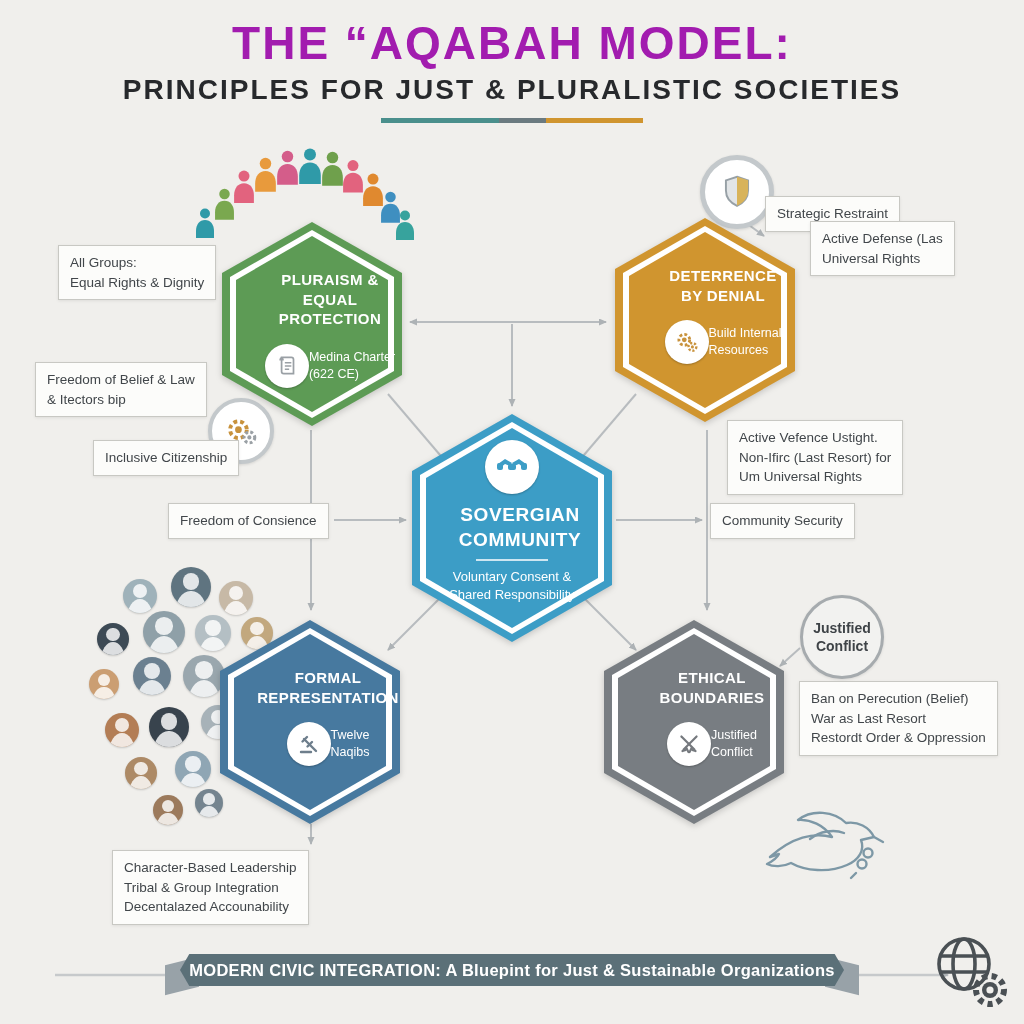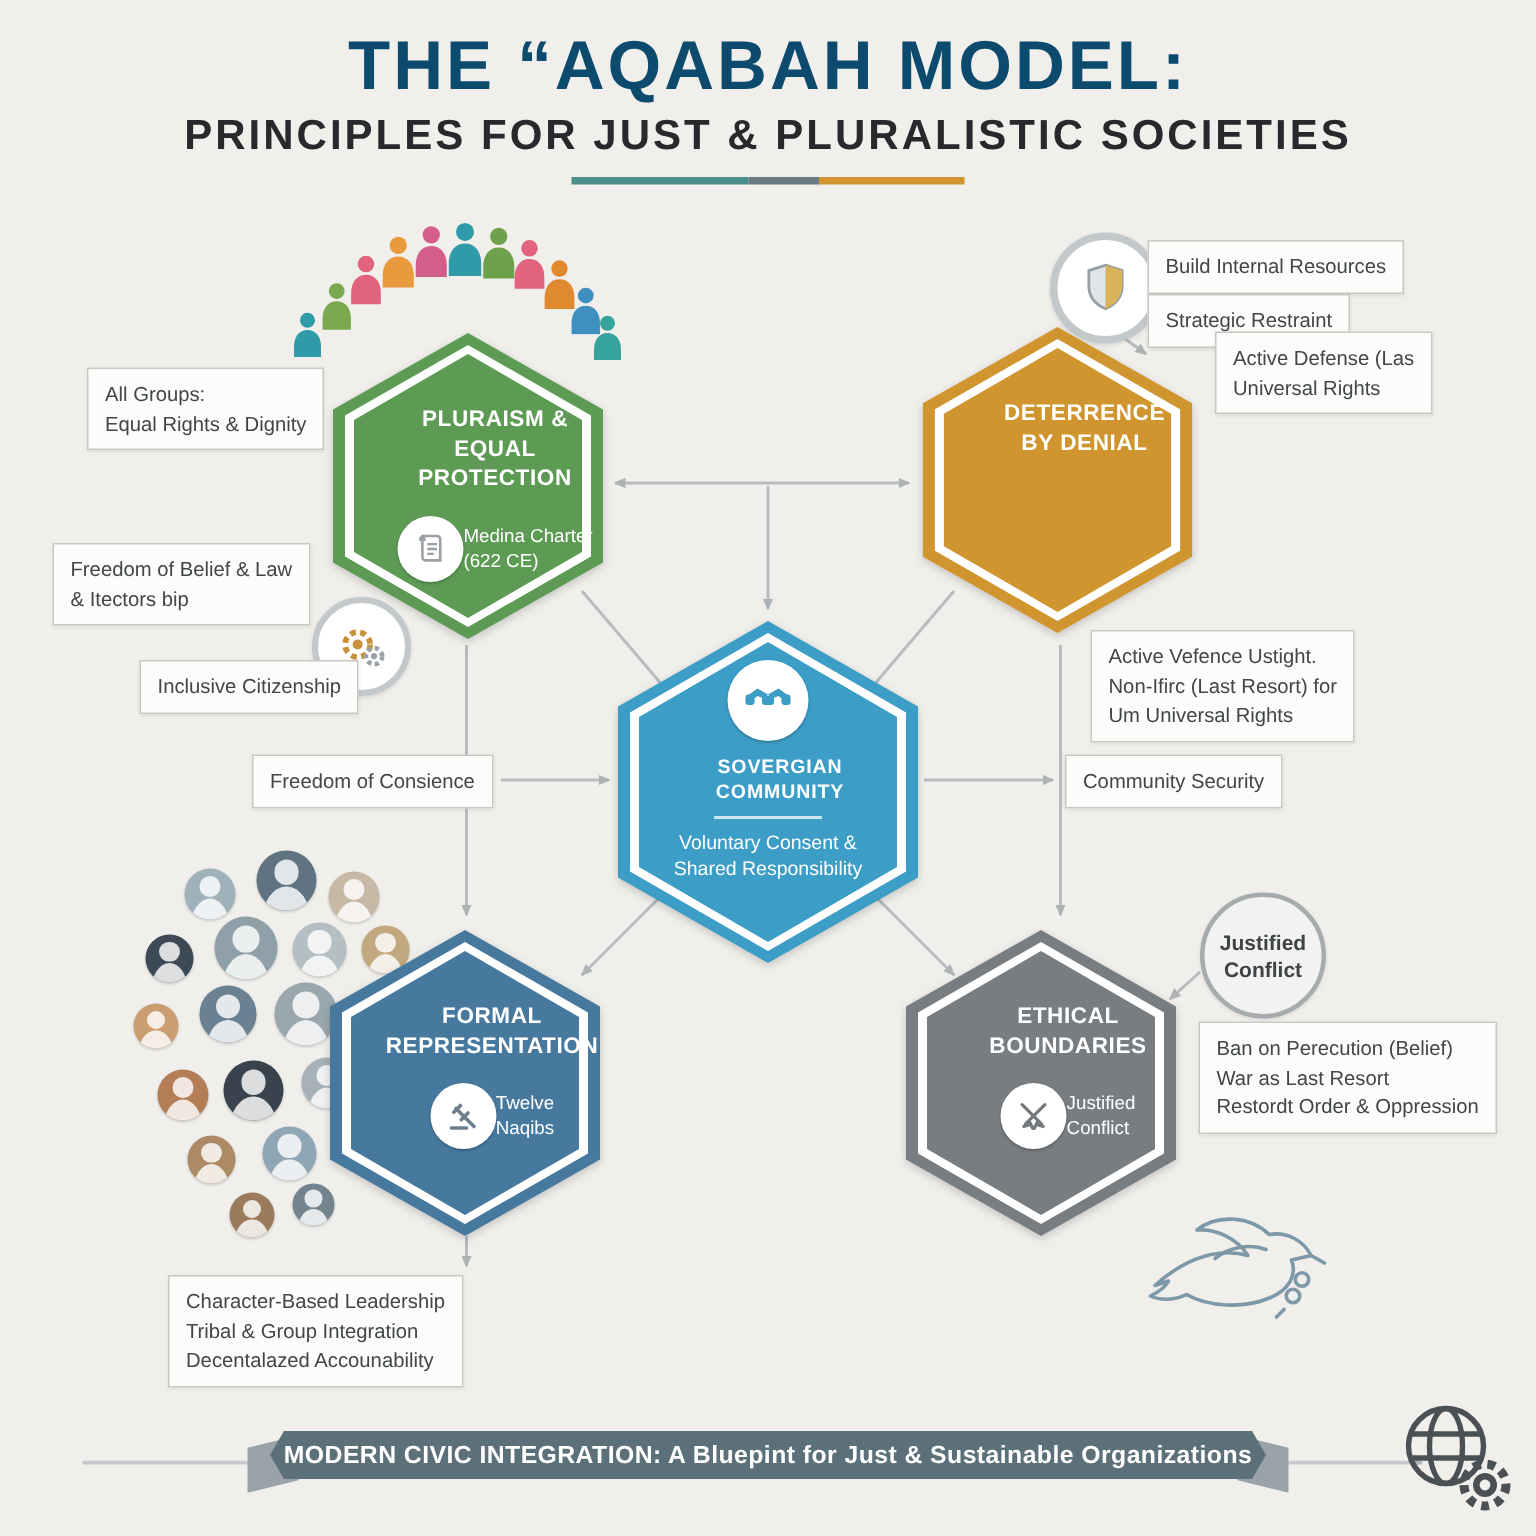--- a/index.html
+++ b/index.html
@@ -1,39 +1,39 @@
 <!DOCTYPE html>
 <html style="--background: #f0efec; --green: #5d9b55; --gold: #d0952f; --blue: #3c9dc6; --steel: #47799f; --gray: #787d82; --banner: #5b7078; --teal_divider: #4a8f8c; --slate_divider: #6b7a80; --gold_divider: #d0952f;"><head>
 <meta charset="utf-8">
 <style>
   html,body{margin:0;padding:0;background:#d9d9d9;}
   .canvas{position:relative;width:1024px;height:1024px;background:var(--background,#f0efec);
     font-family:"Liberation Sans",sans-serif;overflow:hidden;margin:0 auto;}
   
   .title-block{position:absolute;top:16px;left:0;right:0;text-align:center;z-index:5;}
-  .title-block h1{margin:0;font-size:46px;font-weight:800;letter-spacing:2px;color:#0c4a6e;}
+  .title-block h1{margin:0;font-size:46px;font-weight:800;letter-spacing:2px;color:#a21caf;}
   .title-block h2{margin:4px 0 0;font-size:28px;font-weight:700;letter-spacing:2px;color:#27292c;}
   .divider{margin:12px auto 0;width:262px;height:5px;display:flex;}
   .divider .seg{height:100%;}
   .seg.teal{width:45%;background:var(--teal_divider,#4a8f8c);}
   .seg.slate{width:18%;background:var(--slate_divider,#6b7a80);}
   .seg.gold{width:37%;background:var(--gold_divider,#d0952f);}
   
   .connectors{position:absolute;inset:0;z-index:1;}
   
   .hex{position:absolute;z-index:3;filter:drop-shadow(0 2px 3px rgba(0,0,0,.18));}
   .hex-shape{position:absolute;inset:0;clip-path:polygon(50% 0,100% 25%,100% 75%,50% 100%,0 75%,0 25%);}
   .hex-white{inset:8px;background:#fff;}
   .hex-fill{inset:14px;}
   .hex-content{position:absolute;inset:0;display:flex;flex-direction:column;align-items:center;
     color:#fff;text-align:center;z-index:2;}
   .hex-content.side{padding-top:48px;margin-left:36px;}
   .hex-content.ctr{padding-top:26px;}
   .hex-title .tl{display:block;font-weight:700;font-size:15px;line-height:1.3;letter-spacing:.4px;}
-  .hex-title.big .tl{font-size:13px;letter-spacing:.6px;margin-left:16px;}
+  .hex-title.big .tl{font-size:19px;letter-spacing:.6px;margin-left:16px;}
   .hex-row{display:flex;align-items:center;margin-top:15px;}
   .hex-badge{width:44px;height:44px;border-radius:50%;background:#fff;display:flex;flex:none;
     align-items:center;justify-content:center;box-shadow:0 1px 2px rgba(0,0,0,.25);}
   .hex-badge.big{width:54px;height:54px;margin-bottom:9px;}
   .hex-sub .sl{display:block;font-size:12.5px;line-height:1.35;text-align:left;}
   .hex-sub.ctrsub .sl{text-align:center;font-size:13px;}
   .hex-divider{width:72px;height:2px;background:rgba(255,255,255,.75);margin:7px 0;}
   
   .callout{position:absolute;background:#fcfcfa;border:1px solid #c8c8c3;box-shadow:0 1px 3px rgba(0,0,0,.08);
     padding:7px 11px;font-size:13.5px;line-height:1.45;color:#41464a;z-index:4;white-space:nowrap;}
@@ -216,20 +216,34 @@
 
   <div class="hex" style="left:615px;top:218px;width:180px;height:204px">
     <div class="hex-shape" style="background:var(--gold,#d0952f)"></div>
     <div class="hex-shape hex-white"></div>
     <div class="hex-shape hex-fill" style="background:var(--gold,#d0952f)"></div>
     <div class="hex-content side">
       <div class="hex-title">
         <span class="tl">DETERRENCE</span>
         <span class="tl">BY DENIAL</span>
       </div>
+      <div class="hex-row">
+        <span class="hex-badge">
+          <svg viewBox="0 0 24 24" width="26" height="26" fill="none">
+            <circle cx="9.5" cy="10" r="5" stroke="#c8923c" stroke-width="2.6" stroke-dasharray="2.6 2"></circle>
+            <circle cx="9.5" cy="10" r="2.2" fill="#c8923c"></circle>
+            <circle cx="17" cy="16.5" r="3.6" stroke="#c8923c" stroke-width="2.2" stroke-dasharray="2 1.6"></circle>
+            <circle cx="17" cy="16.5" r="1.4" fill="#c8923c"></circle>
+          </svg>
+        </span>
+        <span class="hex-sub">
+          <span class="sl">Build Internal</span>
+          <span class="sl">Resources</span>
+        </span>
+      </div>
     </div>
   </div>
 
   <div class="hex" style="left:412px;top:414px;width:200px;height:228px">
     <div class="hex-shape" style="background:var(--blue,#3c9dc6)"></div>
     <div class="hex-shape hex-white"></div>
     <div class="hex-shape hex-fill" style="background:var(--blue,#3c9dc6)"></div>
     <div class="hex-content ctr">
       <span class="hex-badge big">
         <svg viewBox="0 0 32 32" width="32" height="32">
@@ -320,23 +334,20 @@
   <div class="callout" style="left:35px;top:362px">
     <span class="ln">Freedom of Belief &amp; Law</span>
     <span class="ln">&amp; Itectors bip</span>
   </div>
   <div class="callout" style="left:93px;top:440px">
     <span class="ln">Inclusive Citizenship</span>
   </div>
   <div class="callout" style="left:168px;top:503px">
     <span class="ln">Freedom of Consience</span>
   </div>
-  <div class="callout" style="left:765px;top:160px">
-    <span class="ln">Build Internal Resources</span>
-  </div>
   <div class="callout" style="left:765px;top:196px">
     <span class="ln">Strategic Restraint</span>
   </div>
   <div class="callout" style="left:810px;top:221px">
     <span class="ln">Active Defense (Las</span>
     <span class="ln">Universal Rights</span>
   </div>
   <div class="callout" style="left:727px;top:420px">
     <span class="ln">Active Vefence Ustight.</span>
     <span class="ln">Non-Ifirc (Last Resort) for</span>

